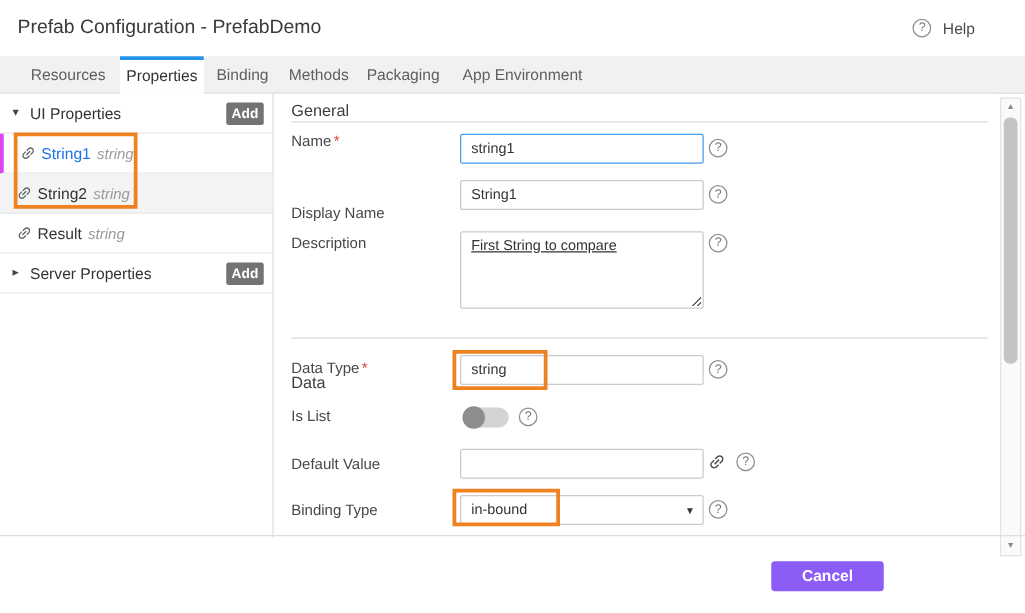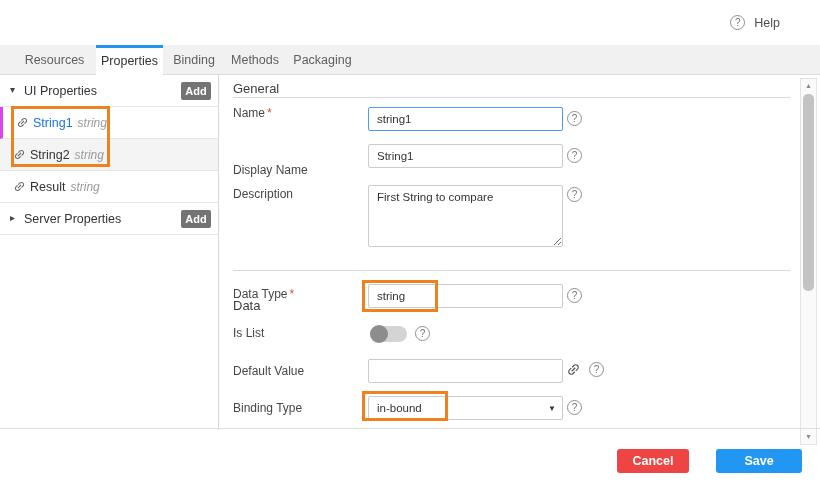--- a/index.html
+++ b/index.html
@@ -70,41 +70,43 @@
   .sb-arrow { position:absolute; left:0; width:15px; height:12px; text-align:center; font-size:7px; color:#8a8a8a;
               line-height:12px; cursor:pointer; }
   .sb-up { top:1px; }
   .sb-down { bottom:1px; }
   .sb-thumb { position:absolute; left:2px; top:15px; width:11px; height:197px; background:#c3c3c3; border-radius:5px; cursor:pointer; }
 
   
   .footer-rule { position:absolute; left:0; top:428px; width:820px; height:1px; background:#dedede; }
   .btn { position:absolute; top:449px; height:24px; border:none; border-radius:3px; color:#fff; font-size:12.5px;
          font-weight:bold; text-align:center; line-height:24px; cursor:pointer; font-family:"Liberation Sans", sans-serif; }
-  .btn-cancel { left:617px; width:72px; background:#ef4444; }
+  .btn-cancel { left:617px; width:90px; background:#8b5cf6; }
   .btn-save { left:716px; width:86px; background:#2196f3; }
 </style>
 </head>
 <body>
 
 <div class="window">
 
   <div class="header">
+    <div class="title">Prefab Configuration - PrefabDemo</div>
     <div class="help-wrap">
       <span class="qicon">?</span>
       <span class="help-label">Help</span>
     </div>
   </div>
 
   <div class="tabbar">
     <div class="tab" style="left:18px; width:73px;">Resources</div>
     <div class="tab active" style="left:96px; width:67px;">Properties</div>
     <div class="tab" style="left:169px; width:50px;">Binding</div>
     <div class="tab" style="left:290px; width:65px;">Packaging</div>
     <div class="tab" style="left:226px; width:58px;">Methods</div>
+    <div class="tab" style="left:368px; width:100px;">App Environment</div>
   </div>
 
   <div class="sidebar">
     <div class="side-row side-head">
       <span class="caret">▾</span>
       <span class="side-head-label">UI Properties</span>
       <span class="add-btn">Add</span>
     </div>
     <div class="side-row prop-item selected">
       <span class="chain">
@@ -143,21 +145,21 @@
 
     <div class="f-label" style="top:31px;"><span>Name</span><span class="req">*</span></div>
     <input class="f-input focused" style="top: 32px;" value="string1">
     <span class="qicon f-help" style="left:348px; top:36px;">?</span>
 
     <div class="f-label" style="top:88px;">Display Name</div>
     <input class="f-input" style="top: 69px;" value="String1">
     <span class="qicon f-help" style="left:348px; top:73px;">?</span>
 
     <div class="f-label" style="top:112px;">Description</div>
-    <textarea class="f-textarea" style="top: 110px;">First String to compare</textarea>
+    <textarea class="f-textarea" style="top: 110px; text-decoration: underline;">First String to compare</textarea>
     <span class="qicon f-help" style="left:348px; top:112px;">?</span>
 
     <div class="section-title" style="top:179px;margin-top:44px;">Data</div>
     <div class="section-rule" style="top:195px;"></div>
 
     <div class="f-label" style="top:212px;"><span>Data Type</span><span class="req">*</span></div>
     <input class="f-input" style="top: 209px;" value="string">
     <span class="qicon f-help" style="left:348px; top:213px;">?</span>
 
     <div class="f-label" style="top:251px;">Is List</div>
@@ -188,15 +190,14 @@
   <div class="annot" style="left:362px; top:391px; width:86px; height:30px;"></div>
 
   <div class="scrollbar">
     <div class="sb-arrow sb-up">▲</div>
     <div class="sb-thumb"></div>
     <div class="sb-arrow sb-down">▼</div>
   </div>
 
   <div class="footer-rule"></div>
   <div class="btn btn-cancel">Cancel</div>
-  <div class="btn btn-save">Save</div>
 
 </div>
 
 </body></html>

